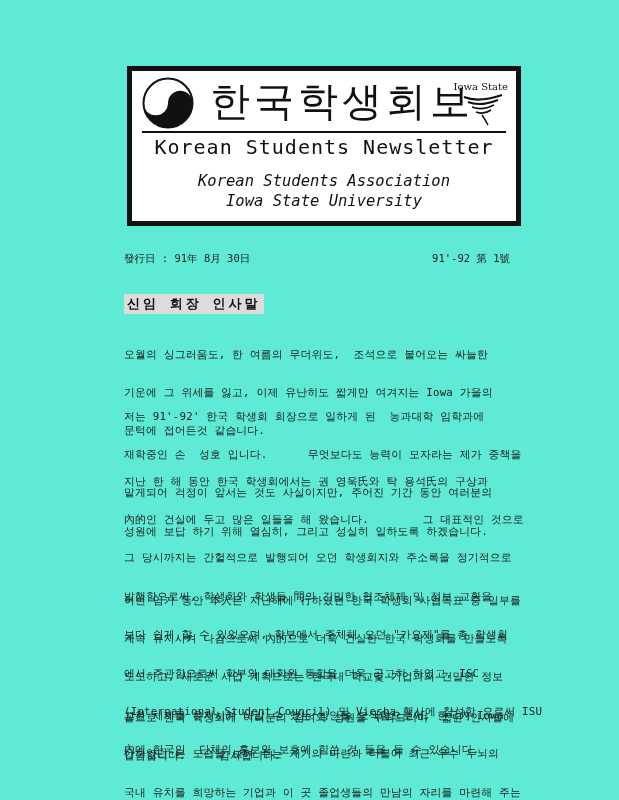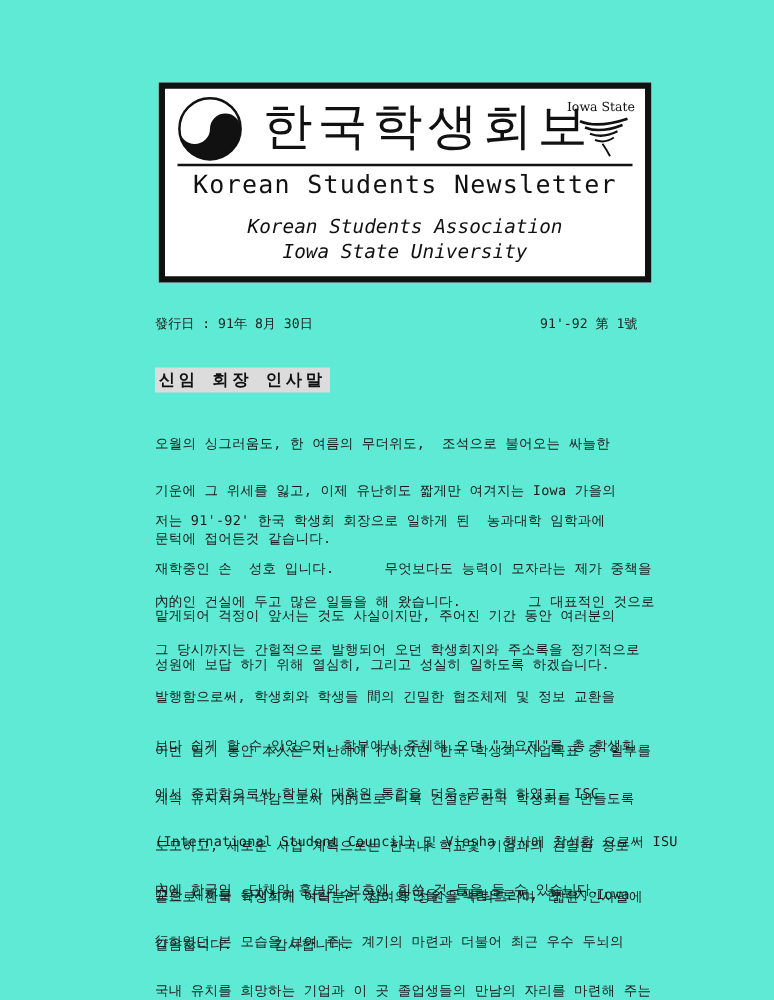--- a/index.html
+++ b/index.html
@@ -102,20 +102,21 @@
   </div>
 
   <div class="body p2">
     <span class="line">저는 91'-92' 한국 학생회 회장으로 일하게 된  농과대학 임학과에</span>
     <span class="line">재학중인 손  성호 입니다.      무엇보다도 능력이 모자라는 제가 중책을</span>
     <span class="line">맡게되어 걱정이 앞서는 것도 사실이지만, 주어진 기간 동안 여러분의</span>
     <span class="line">성원에 보답 하기 위해 열심히, 그리고 성실히 일하도록 하겠습니다.</span>
   </div>
 
   <div class="body p3">
+    <span class="line">지난 한 해 동안 한국 학생회에서는 권 영욱氏와 탁 용석氏의 구상과</span>
     <span class="line">內的인 건실에 두고 많은 일들을 해 왔습니다.        그 대표적인 것으로</span>
     <span class="line">그 당시까지는 간헐적으로 발행되어 오던 학생회지와 주소록을 정기적으로</span>
     <span class="line">발행함으로써, 학생회와 학생들 間의 긴밀한 협조체제 및 정보 교환을</span>
     <span class="line">보다 쉽게 할 수 있었으며, 학부에서 주체해 오던 "가요제"를 총 학생회</span>
     <span class="line">에서 주관함으로써 학부와 대학원 통합을 더욱 공고히 하였고, ISC</span>
     <span class="line">(International Student Council) 및 Viesha 행사에 참석함 으로써 ISU</span>
     <span class="line">內에 한국인  단체의 홍보와 보호에 힘쓴 것 들을 들 수 있습니다.</span>
   </div>
 
   <div class="body p4">

